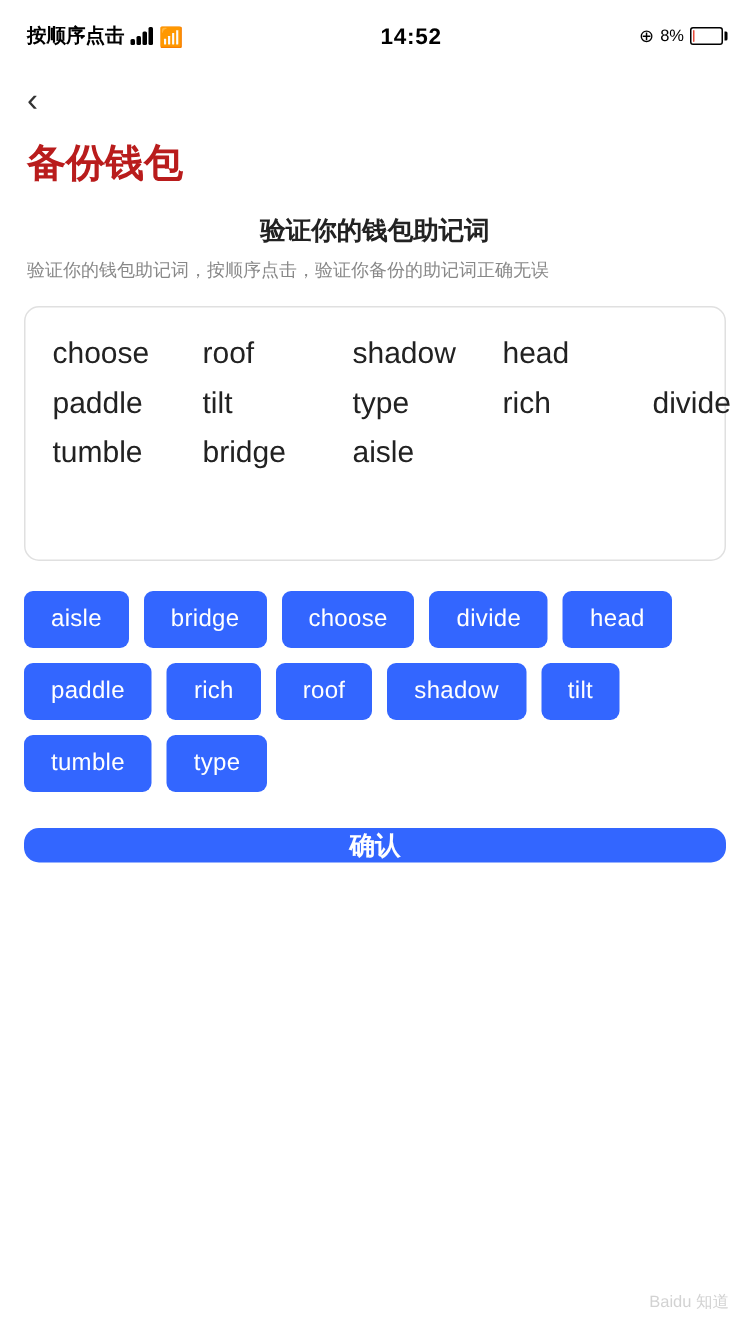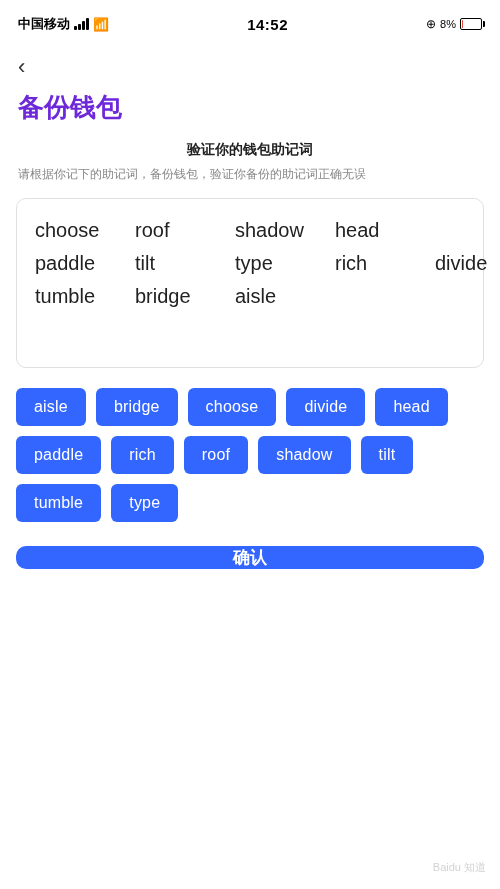--- a/index.html
+++ b/index.html
@@ -101,27 +101,27 @@
       font-size: 22px;
       color: #333;
       line-height: 1;
     }
 
     
     .page-title {
       font-size: 26px;
       font-weight: 700;
       padding: 8px 18px 16px 18px;
-      color: #6d28d9;
+      color: #b91c1c;
     }
 
     
     .section-heading {
       text-align: center;
-      font-size: 14px;
+      font-size: 17px;
       font-weight: 600;
       color: #222;
       margin-bottom: 6px;
     }
     .section-desc {
       text-align: left;
       font-size: 12px;
       color: #888;
       padding: 0 18px;
       margin-bottom: 14px;
@@ -194,21 +194,21 @@
       color: #c0c0c0;
       opacity: 0.7;
       margin-left: 21px;
     }
   </style>
 </head>
 <body>
 
 <div class="status-bar">
   <div class="status-left">
-    <span>中国移动</span>
+    <span>按顺序点击</span>
     <span class="signal-icon">
       <span class="signal-bar" style="height:4px"></span>
       <span class="signal-bar" style="height:6px"></span>
       <span class="signal-bar" style="height:9px"></span>
       <span class="signal-bar" style="height:12px"></span>
     </span>
     <span class="wifi-icon">📶</span>
   </div>
   <div class="status-center">14:52</div>
   <div class="status-right">
@@ -222,21 +222,21 @@
   </div>
 </div>
 
 <div class="back-btn">
   <span class="back-arrow">‹</span>
 </div>
 
 <div class="page-title">备份钱包</div>
 
 <div class="section-heading">验证你的钱包助记词</div>
-<div class="section-desc">请根据你记下的助记词，备份钱包，验证你备份的助记词正确无误</div>
+<div class="section-desc">验证你的钱包助记词，按顺序点击，验证你备份的助记词正确无误</div>
 
 <div class="word-display-box">
   <div class="word-display-inner" id="display-words-container">
   <div style="display: flex; width: 100%; gap: 0px;">
         <span class="display-word">choose</span>
         <span class="display-word">roof</span>
         <span class="display-word">shadow</span>
         <span class="display-word">head</span>
       </div>
       <div style="display: flex; width: 100%; gap: 0px;">

